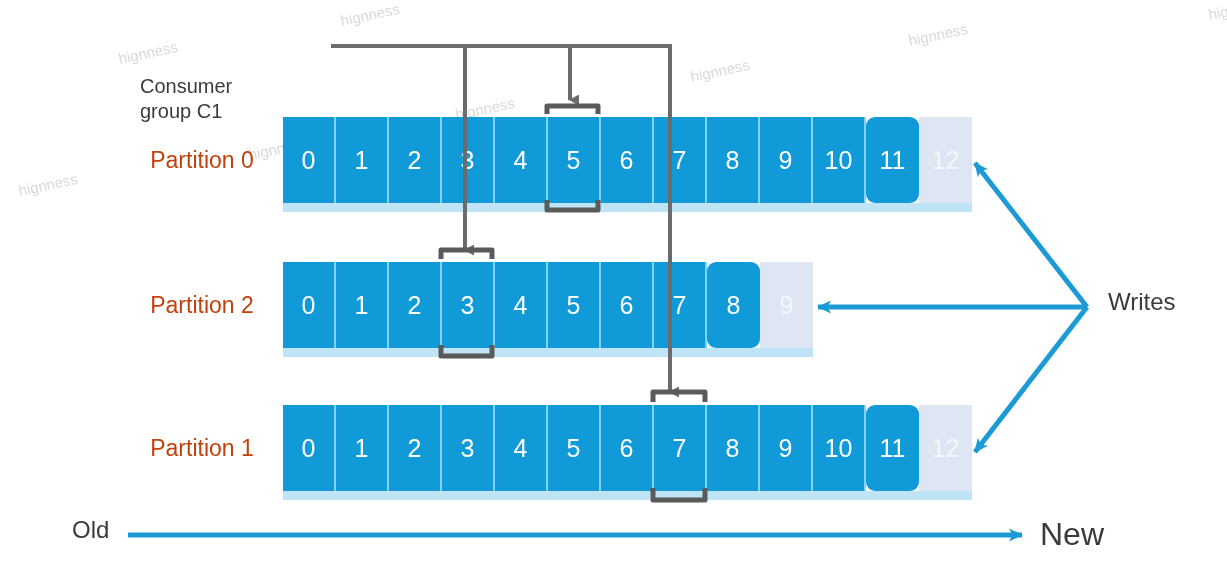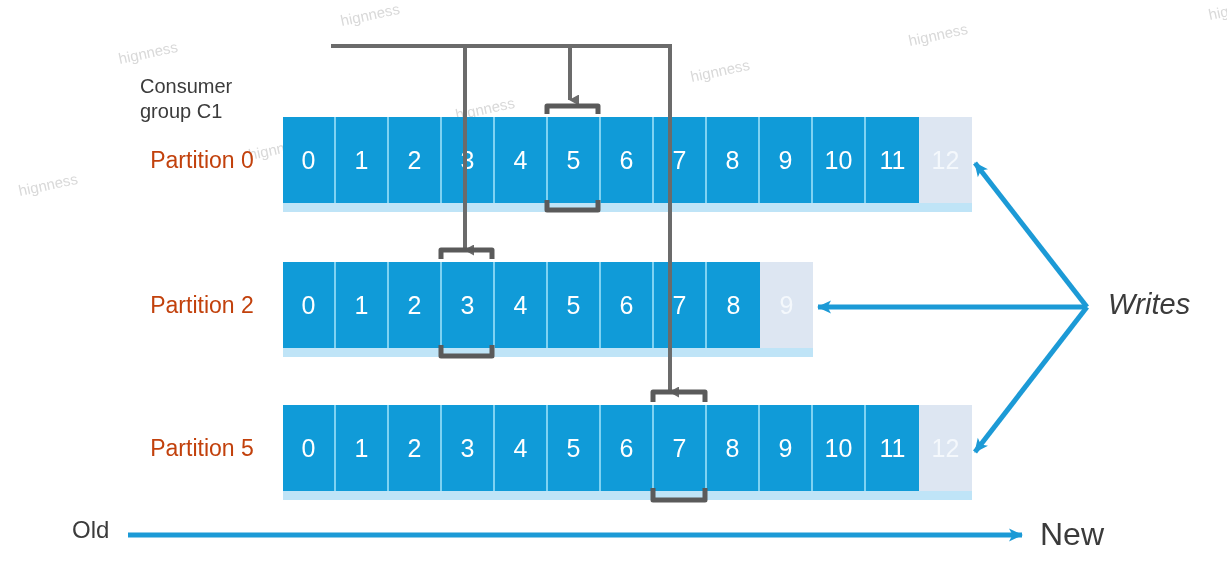--- a/index.html
+++ b/index.html
@@ -47,25 +47,24 @@
     font-family: "Liberation Sans", sans-serif;
     text-align: center;
     width: 160px;
     left: 122px;
     white-space: nowrap;
   }
   .writes-label {
     position: absolute;
     left: 1108px;
     top: 288px;
-    font-size: 29px;
+    font-size: 24px;
     color: #3b3b3b;
     font-family: "Liberation Sans", sans-serif;
     white-space: nowrap;
-    font-style: italic;
   }
   .old-label {
     position: absolute;
     left: 72px;
     top: 516px;
     font-size: 24px;
     color: #3b3b3b;
     font-family: "Liberation Sans", sans-serif;
     text-align: center;
   }
@@ -100,20 +99,21 @@
   .offset-cell.filled {
     background: #109BD8;
   }
   .offset-cell.empty {
     background: #dde6f2;
     color: #f4f8fc;
     border-right: none;
   }
   .offset-cell.last-filled {
     border-right: none;
+    border-radius: 9px;
   }
   .row-shadow {
     position: absolute;
     height: 9px;
     background: #bfe4f7;
     left: 0;
   }
 
   
   svg.overlay {
@@ -169,21 +169,21 @@
         <div class="offset-cell filled">1</div>
         <div class="offset-cell filled">2</div>
         <div class="offset-cell filled">3</div>
         <div class="offset-cell filled">4</div>
         <div class="offset-cell filled">5</div>
         <div class="offset-cell filled">6</div>
         <div class="offset-cell filled">7</div>
         <div class="offset-cell filled last-filled">8</div>
         <div class="offset-cell empty">9</div>
       </div>
-      <div class="partition-label" style="top: 435px;">Partition 5</div>
+      <div class="partition-label" style="top: 435px;">Partition 1</div>
       <div class="row-shadow" style="left: 283px; top: 491px; width: 689px;"></div>
       <div class="partition-row" style="left: 283px; top: 405px;">
         <div class="offset-cell filled">0</div>
         <div class="offset-cell filled">1</div>
         <div class="offset-cell filled">2</div>
         <div class="offset-cell filled">3</div>
         <div class="offset-cell filled">4</div>
         <div class="offset-cell filled">5</div>
         <div class="offset-cell filled">6</div>
         <div class="offset-cell filled">7</div>

